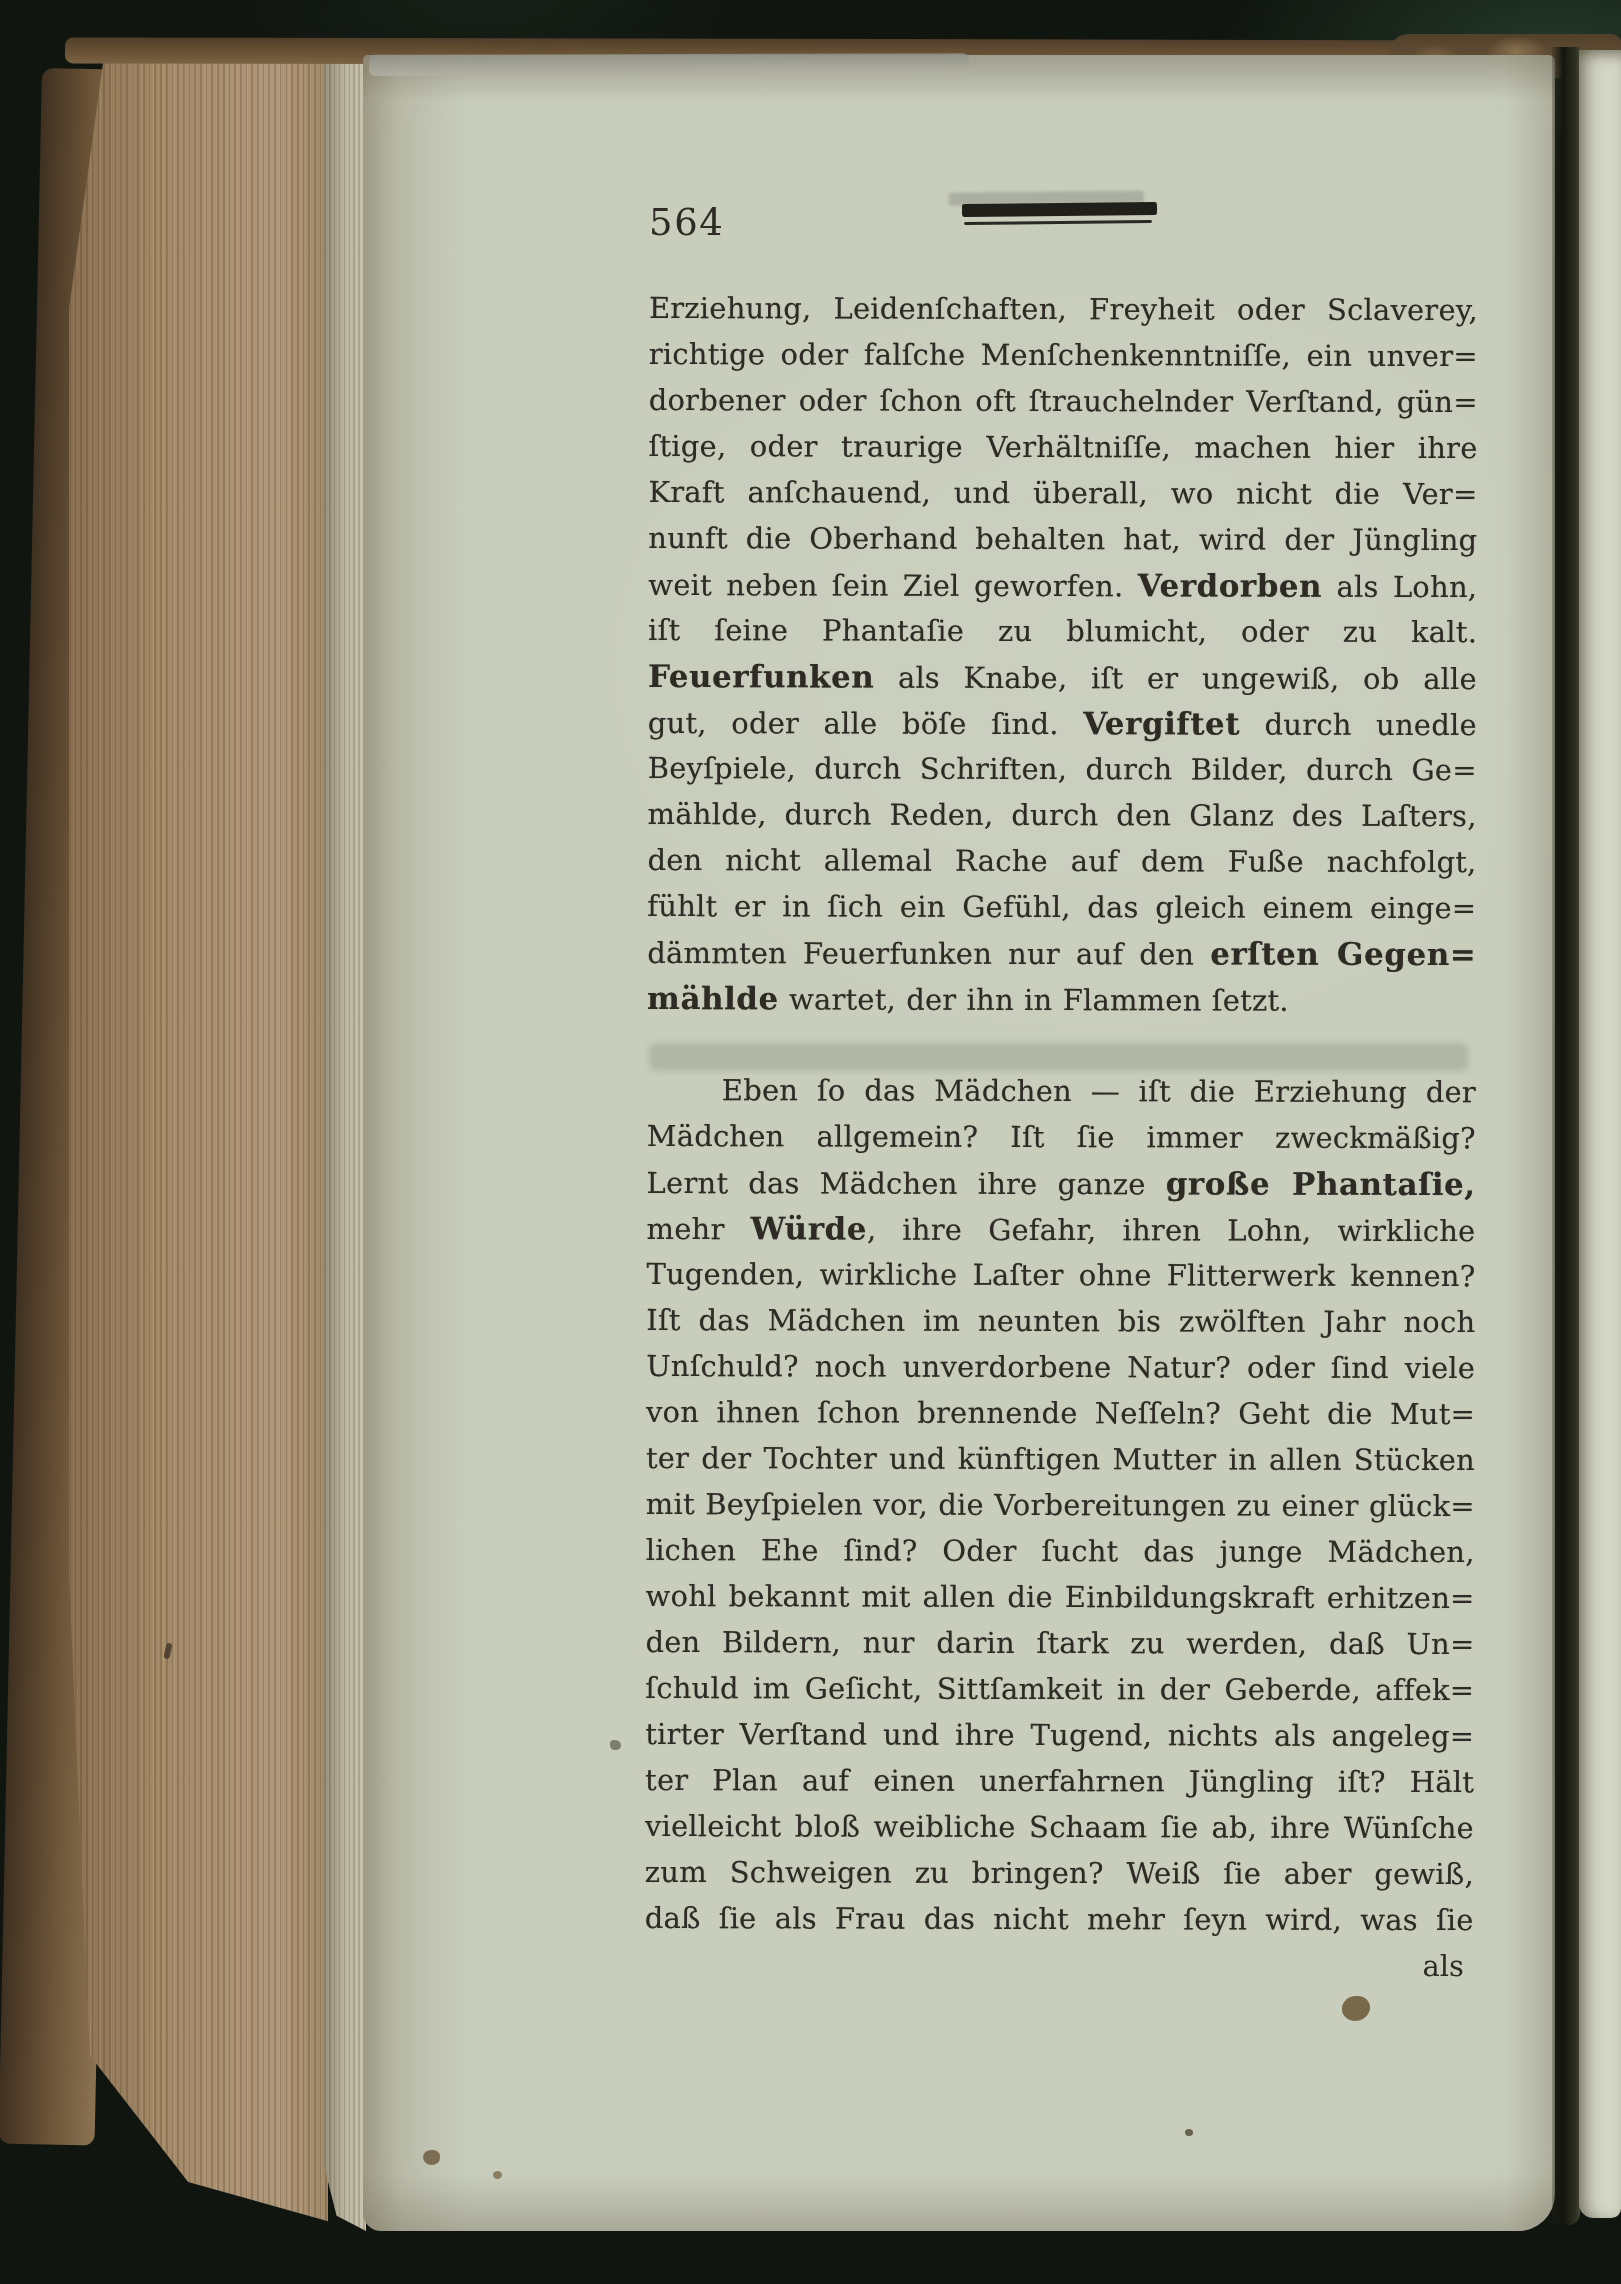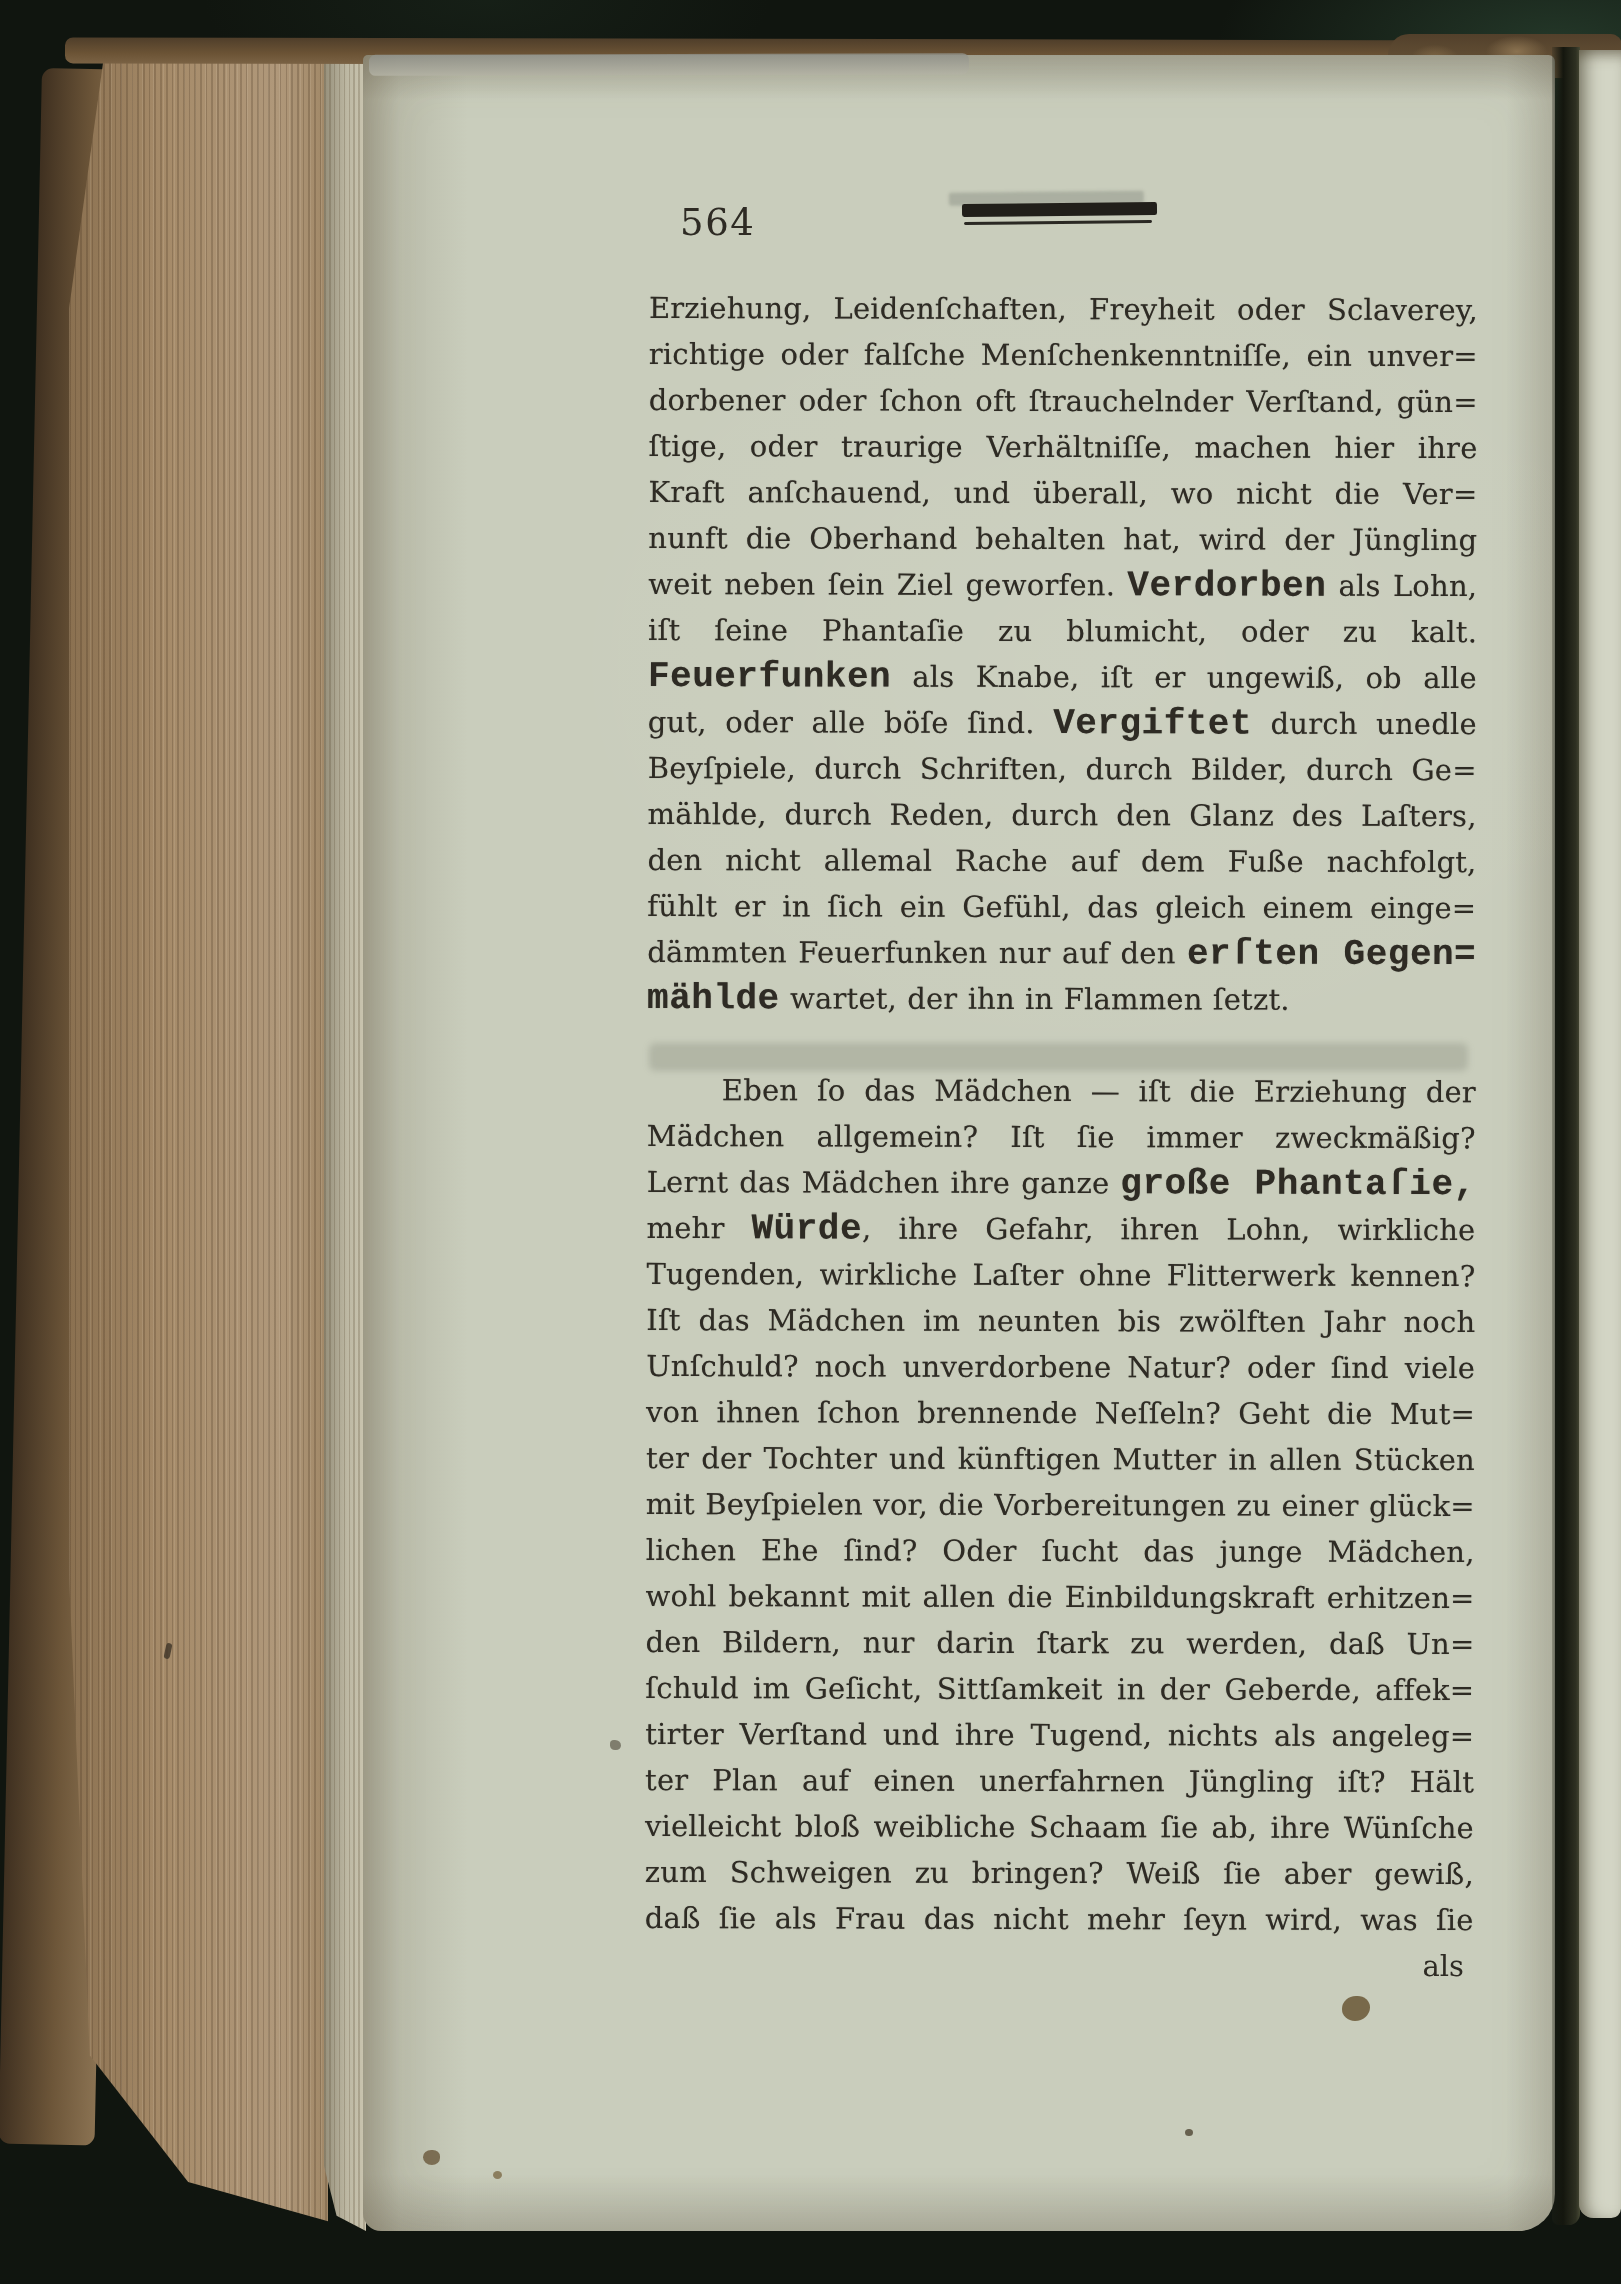--- a/index.html
+++ b/index.html
@@ -52,35 +52,35 @@
       var(--paper,#c9cdbc);
     box-shadow:inset 0 0 65px rgba(120,110,85,.18);}
   .top-gray-edge{left:369px;top:54px;width:600px;height:21px;border-radius:6.5px;
     background:linear-gradient(180deg,#8f9088,#b3b2a4);opacity:.85;transform:rotate(-.15deg);}
   .gutter{left:1552px;top:47px;width:27.6px;height:2178px;border-radius:0 0 11.4px 6.5px;
     background:linear-gradient(90deg, rgba(40,42,30,.25), #14160e 40%, #2e3022 85%, #464834);}
   .page-right{left:1579px;top:50px;width:42px;height:2168px;border-radius:0 0 9.7px 14.6px;
     background:var(--paper-right,#d3d5c5);
     box-shadow:inset 13px 0 16px -6.5px rgba(60,55,35,.55), inset 0 11.4px 13px -6.5px rgba(70,60,40,.5);}
   
-  .page-number{left:680px;top:201px;font-size:37px;letter-spacing:1.6px;color:var(--ink,#2e2b24);}
+  .page-number{left:649px;top:201px;font-size:37px;letter-spacing:1.6px;color:var(--ink,#2e2b24);}
   .header-rule{left:962px;top:203px;width:195px;height:13px;border-radius:2.4px;
     background:var(--rule,#211f1a);transform:rotate(-.6deg);
     box-shadow:-13px -11.4px 3.2px rgba(110,115,105,.33);}
   .header-rule-thin{left:964px;top:221px;width:188px;height:3.2px;border-radius:1.6px;
     background:#2a2823;transform:rotate(-.6deg);}
   .text-block{left:649px;top:285px;width:829px;transform:rotate(.15deg);transform-origin:left top;}
   .line{height:46px;line-height:46px;font-size:29px;color:var(--ink,#2e2b24);
     text-align:justify;text-align-last:justify;letter-spacing:0.2px;word-spacing:0.8px;
     text-shadow:0 0 0.8px rgba(45,42,35,.45);white-space:nowrap;}
   .line{white-space:normal;}
   .line.end{text-align-last:left;}
   .line.indent{text-indent:75px;}
   .para-gap{height:46px;}
-  .emph{font-weight:bold;font-size:36px;letter-spacing:0.5px;font-family:Liberation Mono, monospace;}
+  .emph{font-weight:bold;font-size:31px;letter-spacing:0.5px;}
   .catchword-row{height:46px;line-height:46px;font-size:29px;color:var(--ink,#2e2b24);
     text-align:right;text-align-last:right;padding-right:9.7px;}
   
   .show-through{left:649px;top:1043px;width:819px;height:27.6px;border-radius:6.5px;
     background:rgba(95,98,88,.22);filter:blur(3.2px);}
   .stain-a{left:1342px;top:1996px;width:27.6px;height:25px;border-radius:52% 46% 56% 48%;
     background:#6f5e3d;opacity:.9;}
   .stain-b{left:423px;top:2150px;width:17px;height:14.6px;border-radius:50% 45% 50% 55%;
     background:#6f5e42;opacity:.85;}
   .stain-c{left:493px;top:2171px;width:9px;height:8px;border-radius:50%;

